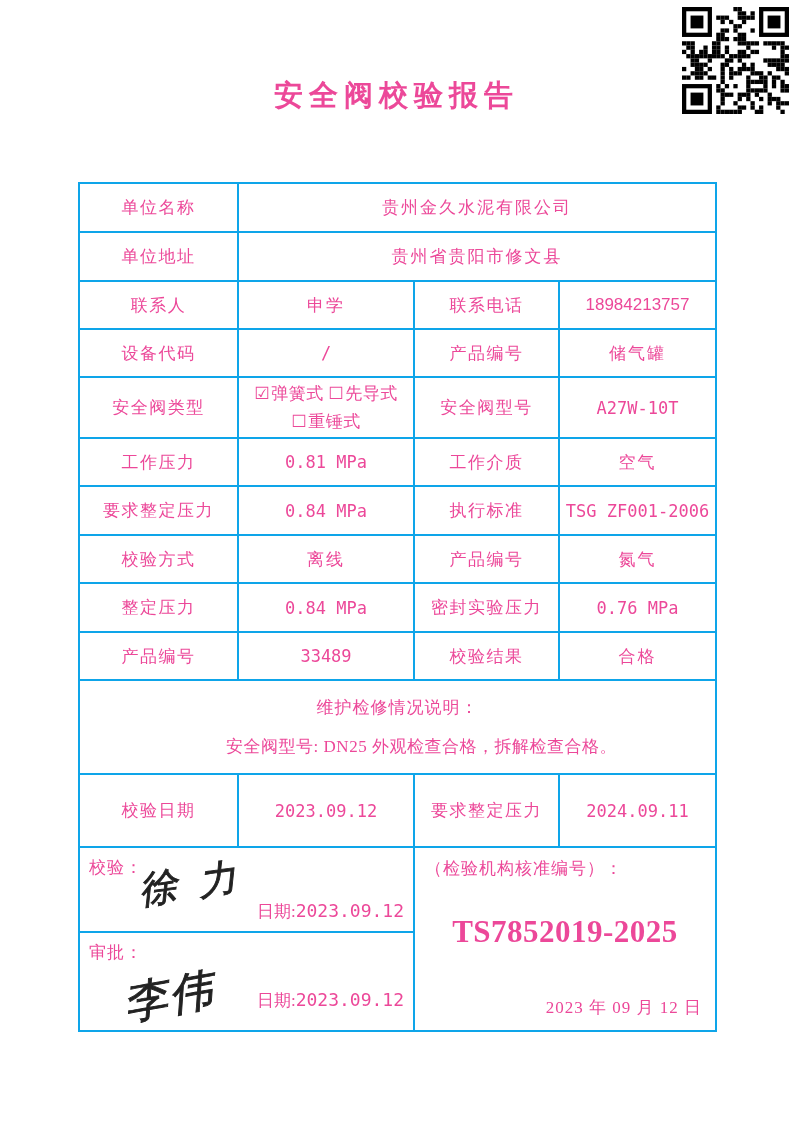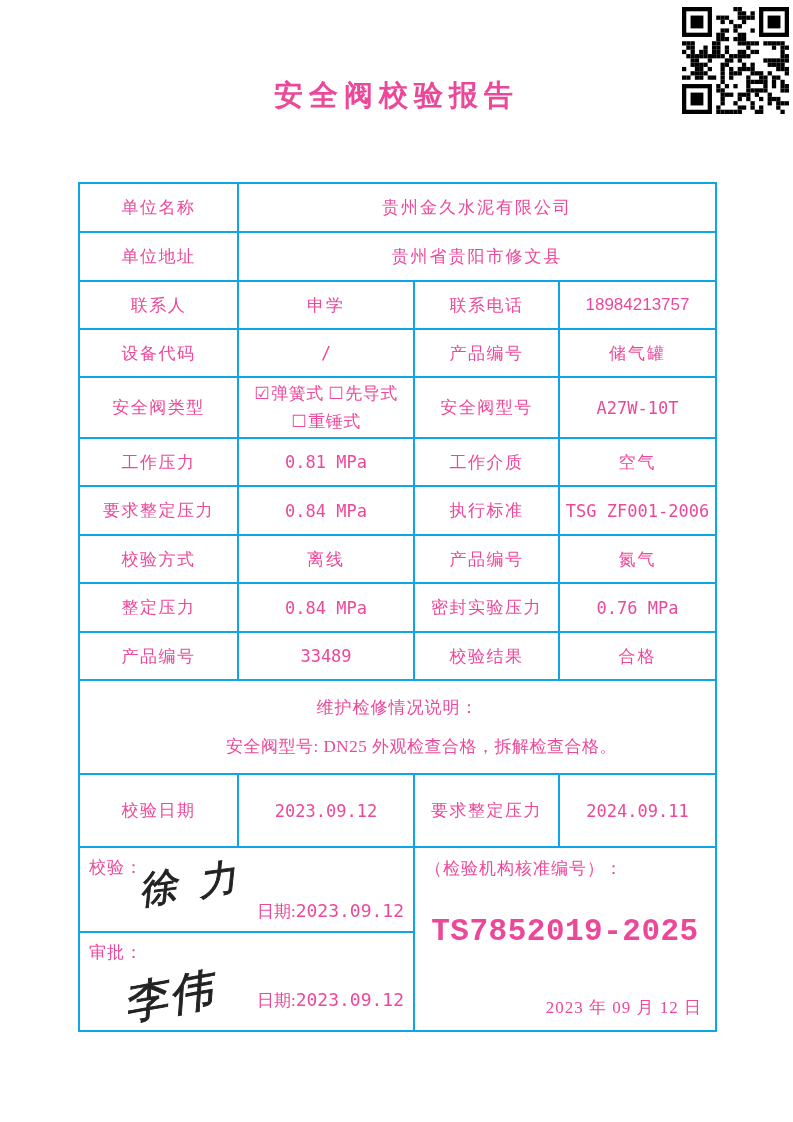--- a/index.html
+++ b/index.html
@@ -59,21 +59,21 @@
   .sigtext{
     font-family:"Liberation Serif",serif;font-style:italic;
     fill:#222;stroke:#222;stroke-width:0.9;
     font-size:38px;letter-spacing:6px;
   }
   .sigtext.big{font-size:44px;letter-spacing:2px;}
   .agency{position:relative;vertical-align:top;}
   .agency-label{position:absolute;top:9px;left:10px;font-size:17px;letter-spacing:1px;text-align:center;}
   .agency-no{
     position:absolute;top:66px;left:0;width:100%;text-align:center;
-    font-family:Liberation Mono, monospace;
+    font-family:Liberation Serif, serif;
     font-weight:bold;font-size:31px;letter-spacing:0.5px;
   }
   .agency-date{position:absolute;bottom:11px;right:13px;font-size:17px;letter-spacing:1px;margin-top:10px;}
 </style>
 </head>
 <body>
 
 <div class="page">
 
   <svg id="qr" class="qr" viewBox="0 0 100 100">

